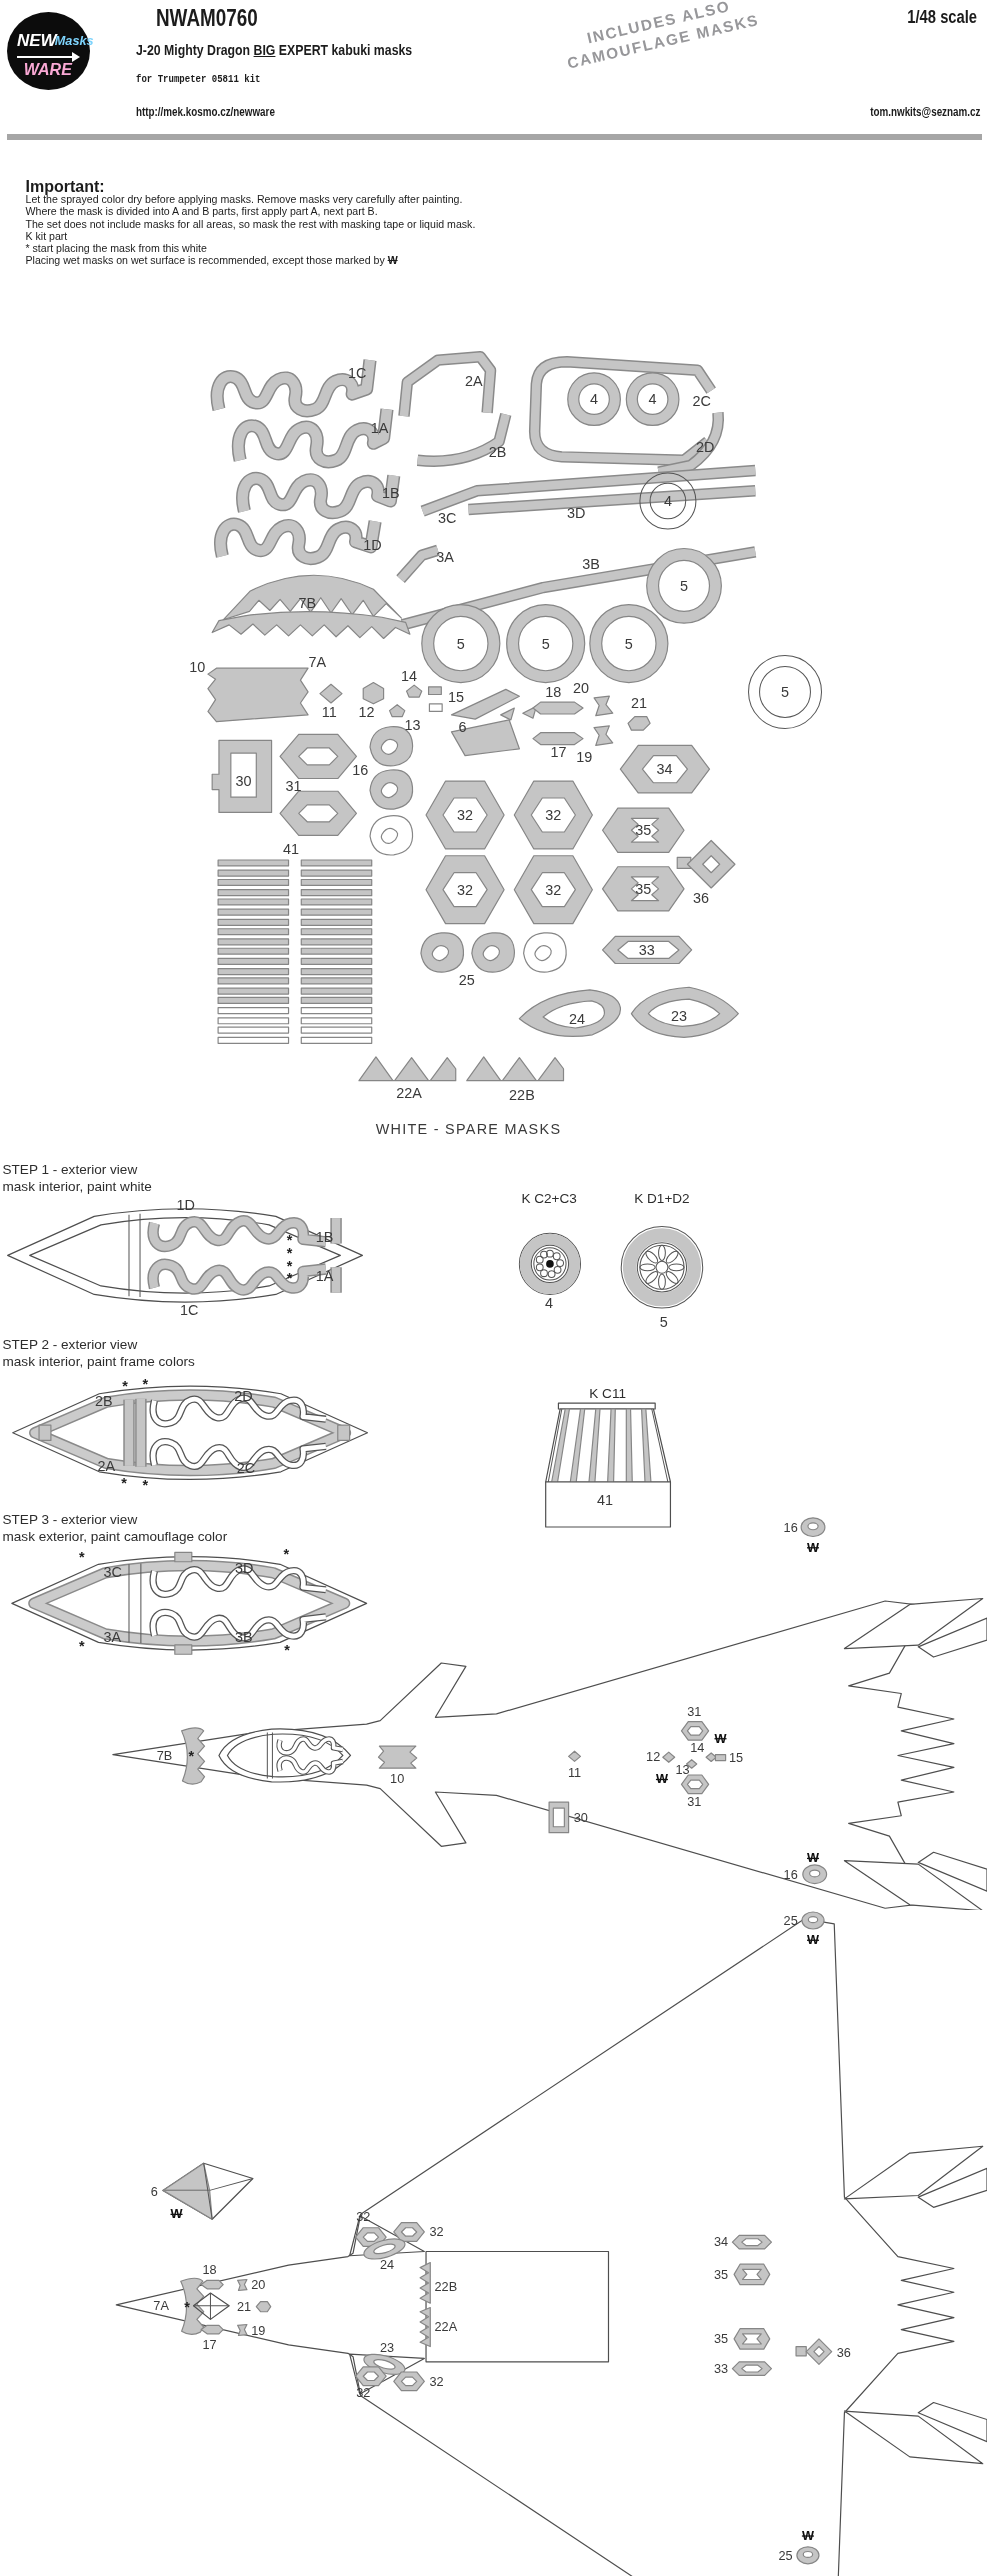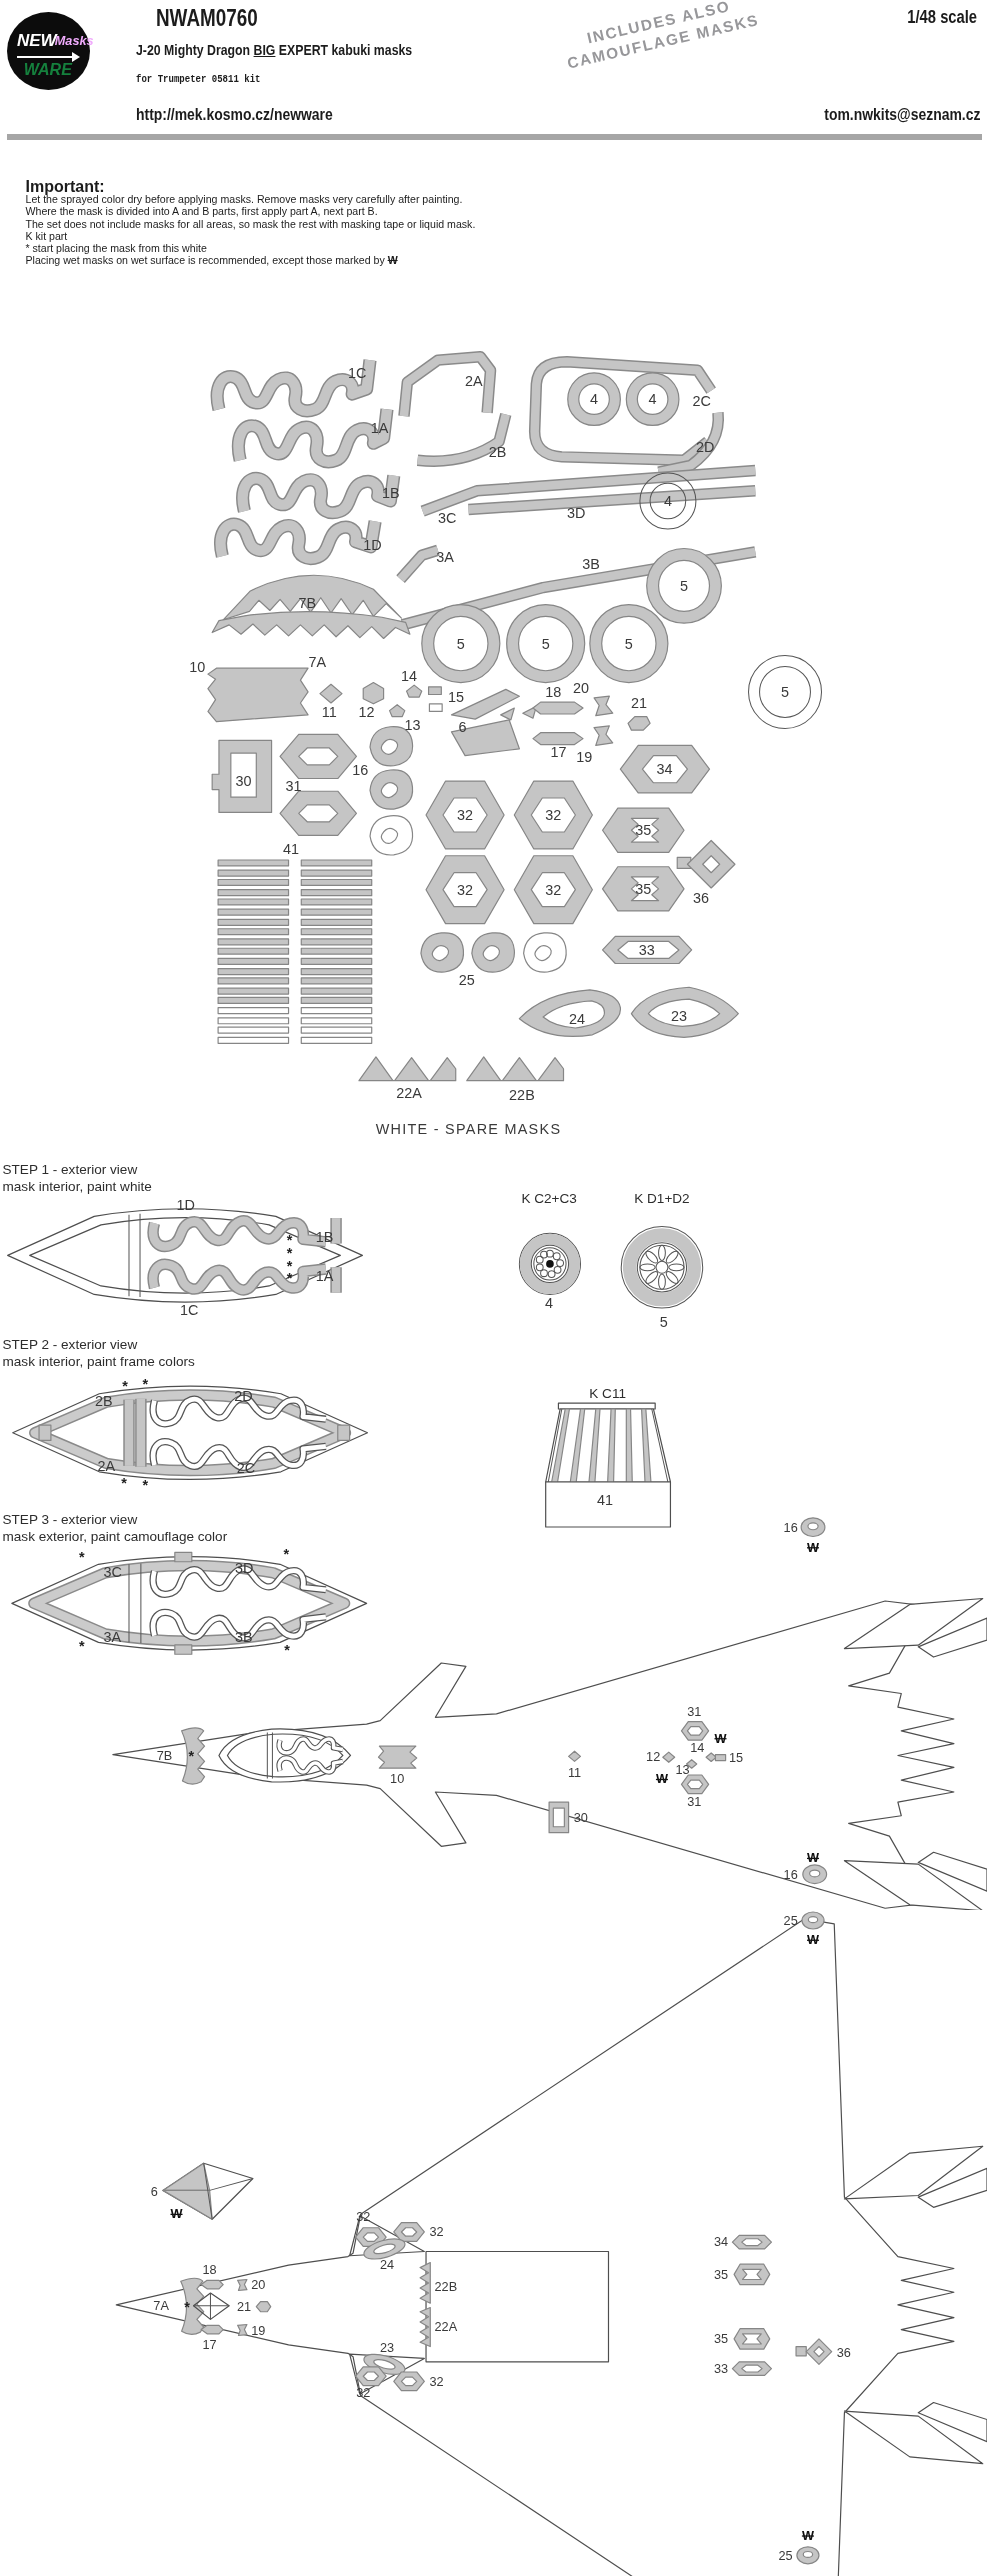--- a/index.html
+++ b/index.html
@@ -5,32 +5,32 @@
   html,body{margin:0;padding:0;background:#fff;}
   #page{position:relative;width:987px;height:2576px;background:#fff;overflow:hidden;
         font-family:"Liberation Sans",sans-serif;color:#1c1c1c;}
   .abs{position:absolute;}
   .cond{display:inline-block;transform:scaleX(.82);transform-origin:0 50%;white-space:nowrap;}
   .condR{display:inline-block;transform:scaleX(.82);transform-origin:100% 50%;white-space:nowrap;}
   .code{font-size:23px;font-weight:bold;margin-left:20px;}
   .scale{font-size:18px;font-weight:bold;}
   .htitle{font-size:15px;font-weight:bold;}
   .hsub{font-size:11px;font-weight:bold;font-family:Liberation Mono, monospace;}
-  .hurl{font-size:17px;font-weight:bold;}
+  .hurl{font-size:12px;font-weight:bold;}
   .big-underline{text-decoration:underline;}
   #badge{left:508px;top:12px;width:306px;transform:rotate(-13deg);transform-origin:50% 50%;
          text-align:center;color:#97979a;font-weight:bold;font-size:15.3px;letter-spacing:1.7px;line-height:20.4px;}
   #divider{left:6.8px;top:134px;width:975px;height:6px;background:#a6a6a6;}
   #logo{left:6.8px;top:12px;width:83px;height:78px;background:#0c0c0c;border-radius:50%;}
   #logo .l1{position:absolute;left:10.2px;top:18.7px;color:#fff;font-style:italic;font-weight:bold;font-size:17px;}
-  #logo .l2{position:absolute;left:48px;top:22px;color:#f0abfc;font-style:italic;font-weight:bold;font-size:12.7px;}
+  #logo .l2{position:absolute;left:48px;top:22px;color:#7dd3fc;font-style:italic;font-weight:bold;font-size:12.7px;}
   #logo .arrow{position:absolute;left:10.2px;top:44px;width:56px;height:0;border-bottom:2.5px solid #fff;}
   #logo .ah{position:absolute;left:65px;top:40px;width:0;height:0;border-left:8.5px solid #fff;
             border-top:5.1px solid transparent;border-bottom:5.1px solid transparent;}
-  #logo .l3{position:absolute;left:17px;top:49px;color:#15803d;font-style:italic;font-weight:bold;font-size:16px;}
+  #logo .l3{position:absolute;left:17px;top:49px;color:#f9a8d4;font-style:italic;font-weight:bold;font-size:16px;}
   #important{left:25.5px;top:181px;font-size:10.6px;line-height:12.2px;}
   #important .t{font-weight:bold;font-size:16px;}
   .wsym{font-weight:bold;text-decoration:line-through;}
   svg{position:absolute;left:0;}
   svg text{font-family:"Liberation Sans",sans-serif;}
   .ln{fill:#fff;stroke:#4e4e4e;stroke-width:1.4;stroke-linejoin:round;}
   .lnn{fill:none;stroke:#4e4e4e;stroke-width:1.4;stroke-linejoin:round;}
   .thin{fill:none;stroke:#555;stroke-width:1.2;stroke-linejoin:round;}
   .m{fill:#c5c5c5;stroke:#868686;stroke-width:1.4;stroke-linejoin:round;}
   .mh{fill:#fff;stroke:#868686;stroke-width:1.4;stroke-linejoin:round;}

